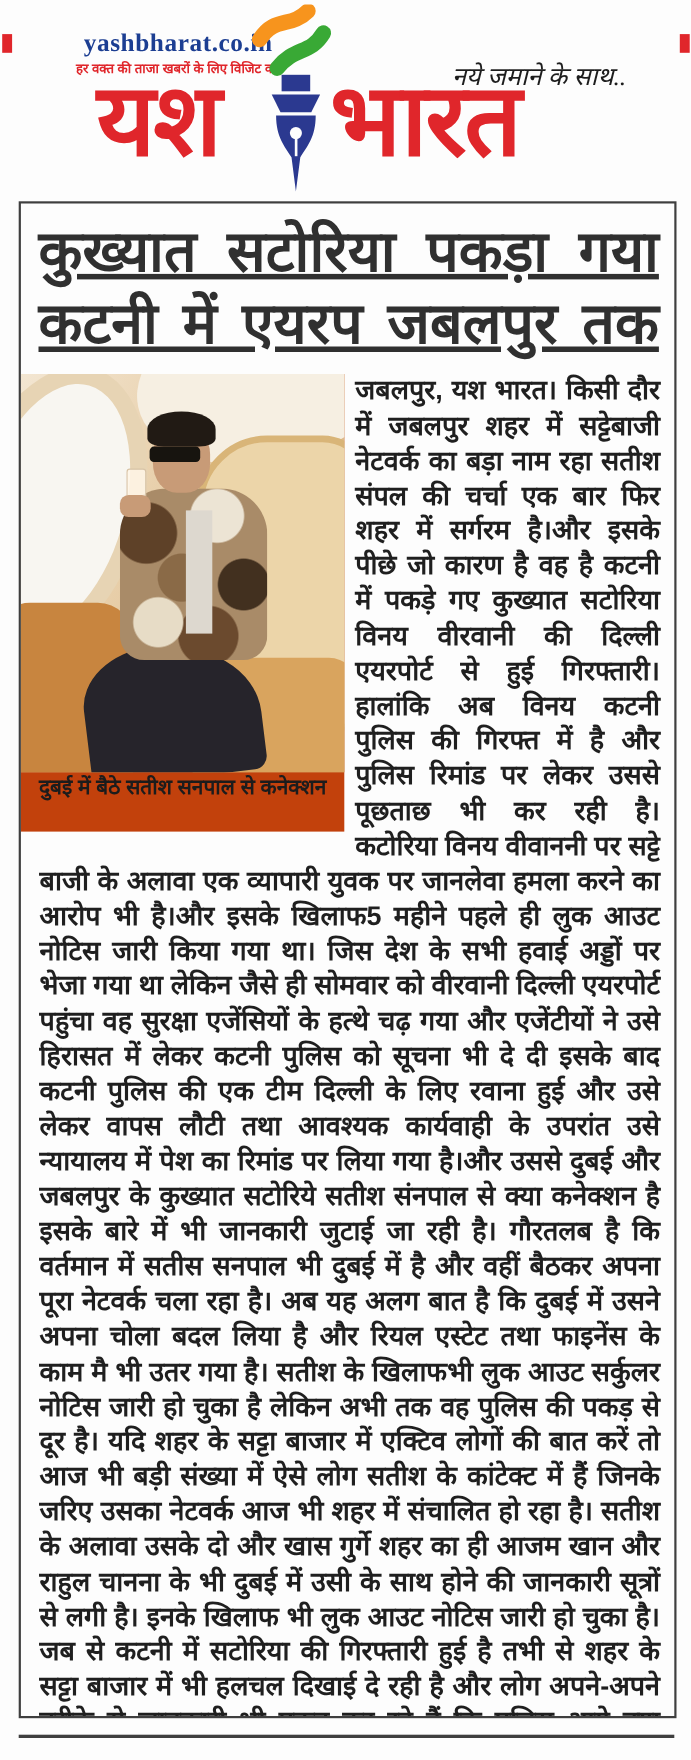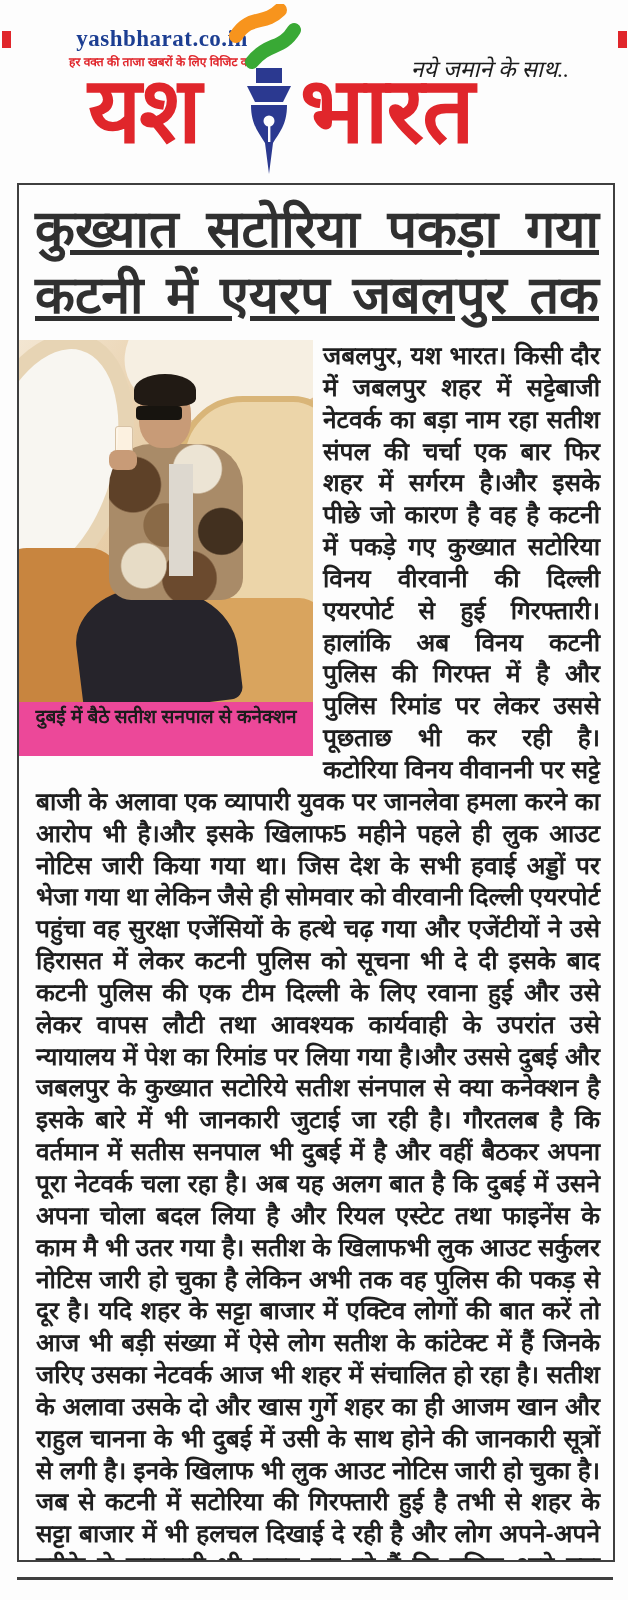--- a/index.html
+++ b/index.html
@@ -50,21 +50,21 @@
   .article-body {
     padding:8px 13px 0 0; font-size:24.5px; line-height:1.3;
     text-align:justify; color:#1f1f1f; font-weight:600;
   }
   .article-body .text-inner { display:block; padding-left:17px; }
   .dateline { font-weight:800; }
 
   
   .photo-box {
     float:left; width:294px; height:416px; margin:0 10px 6px 0;
-    background:#ec4899;
+    background:#c2410c;
   }
   .photo { position:relative; width:294px; height:362px; overflow:hidden;
     background:linear-gradient(120deg,#f3e6d2 0%,#e6cba3 45%,#cf9f66 100%); }
   .photo div { position:absolute; }
   .ph-ceiling { right:-50px; top:-70px; width:240px; height:150px;
     background:#f6efe2; border-radius:50%; transform:rotate(-12deg); }
   .ph-window { left:-34px; top:6px; width:128px; height:232px; background:#f8f6f1;
     border-radius:50%; transform:rotate(16deg); box-shadow:0 0 0 16px #e7d4b4; }
   .ph-seatback { right:-24px; top:56px; width:158px; height:268px;
     background:#ecd5a9; border:6px solid #d9b578; border-radius:64px 44px 24px 44px; }

